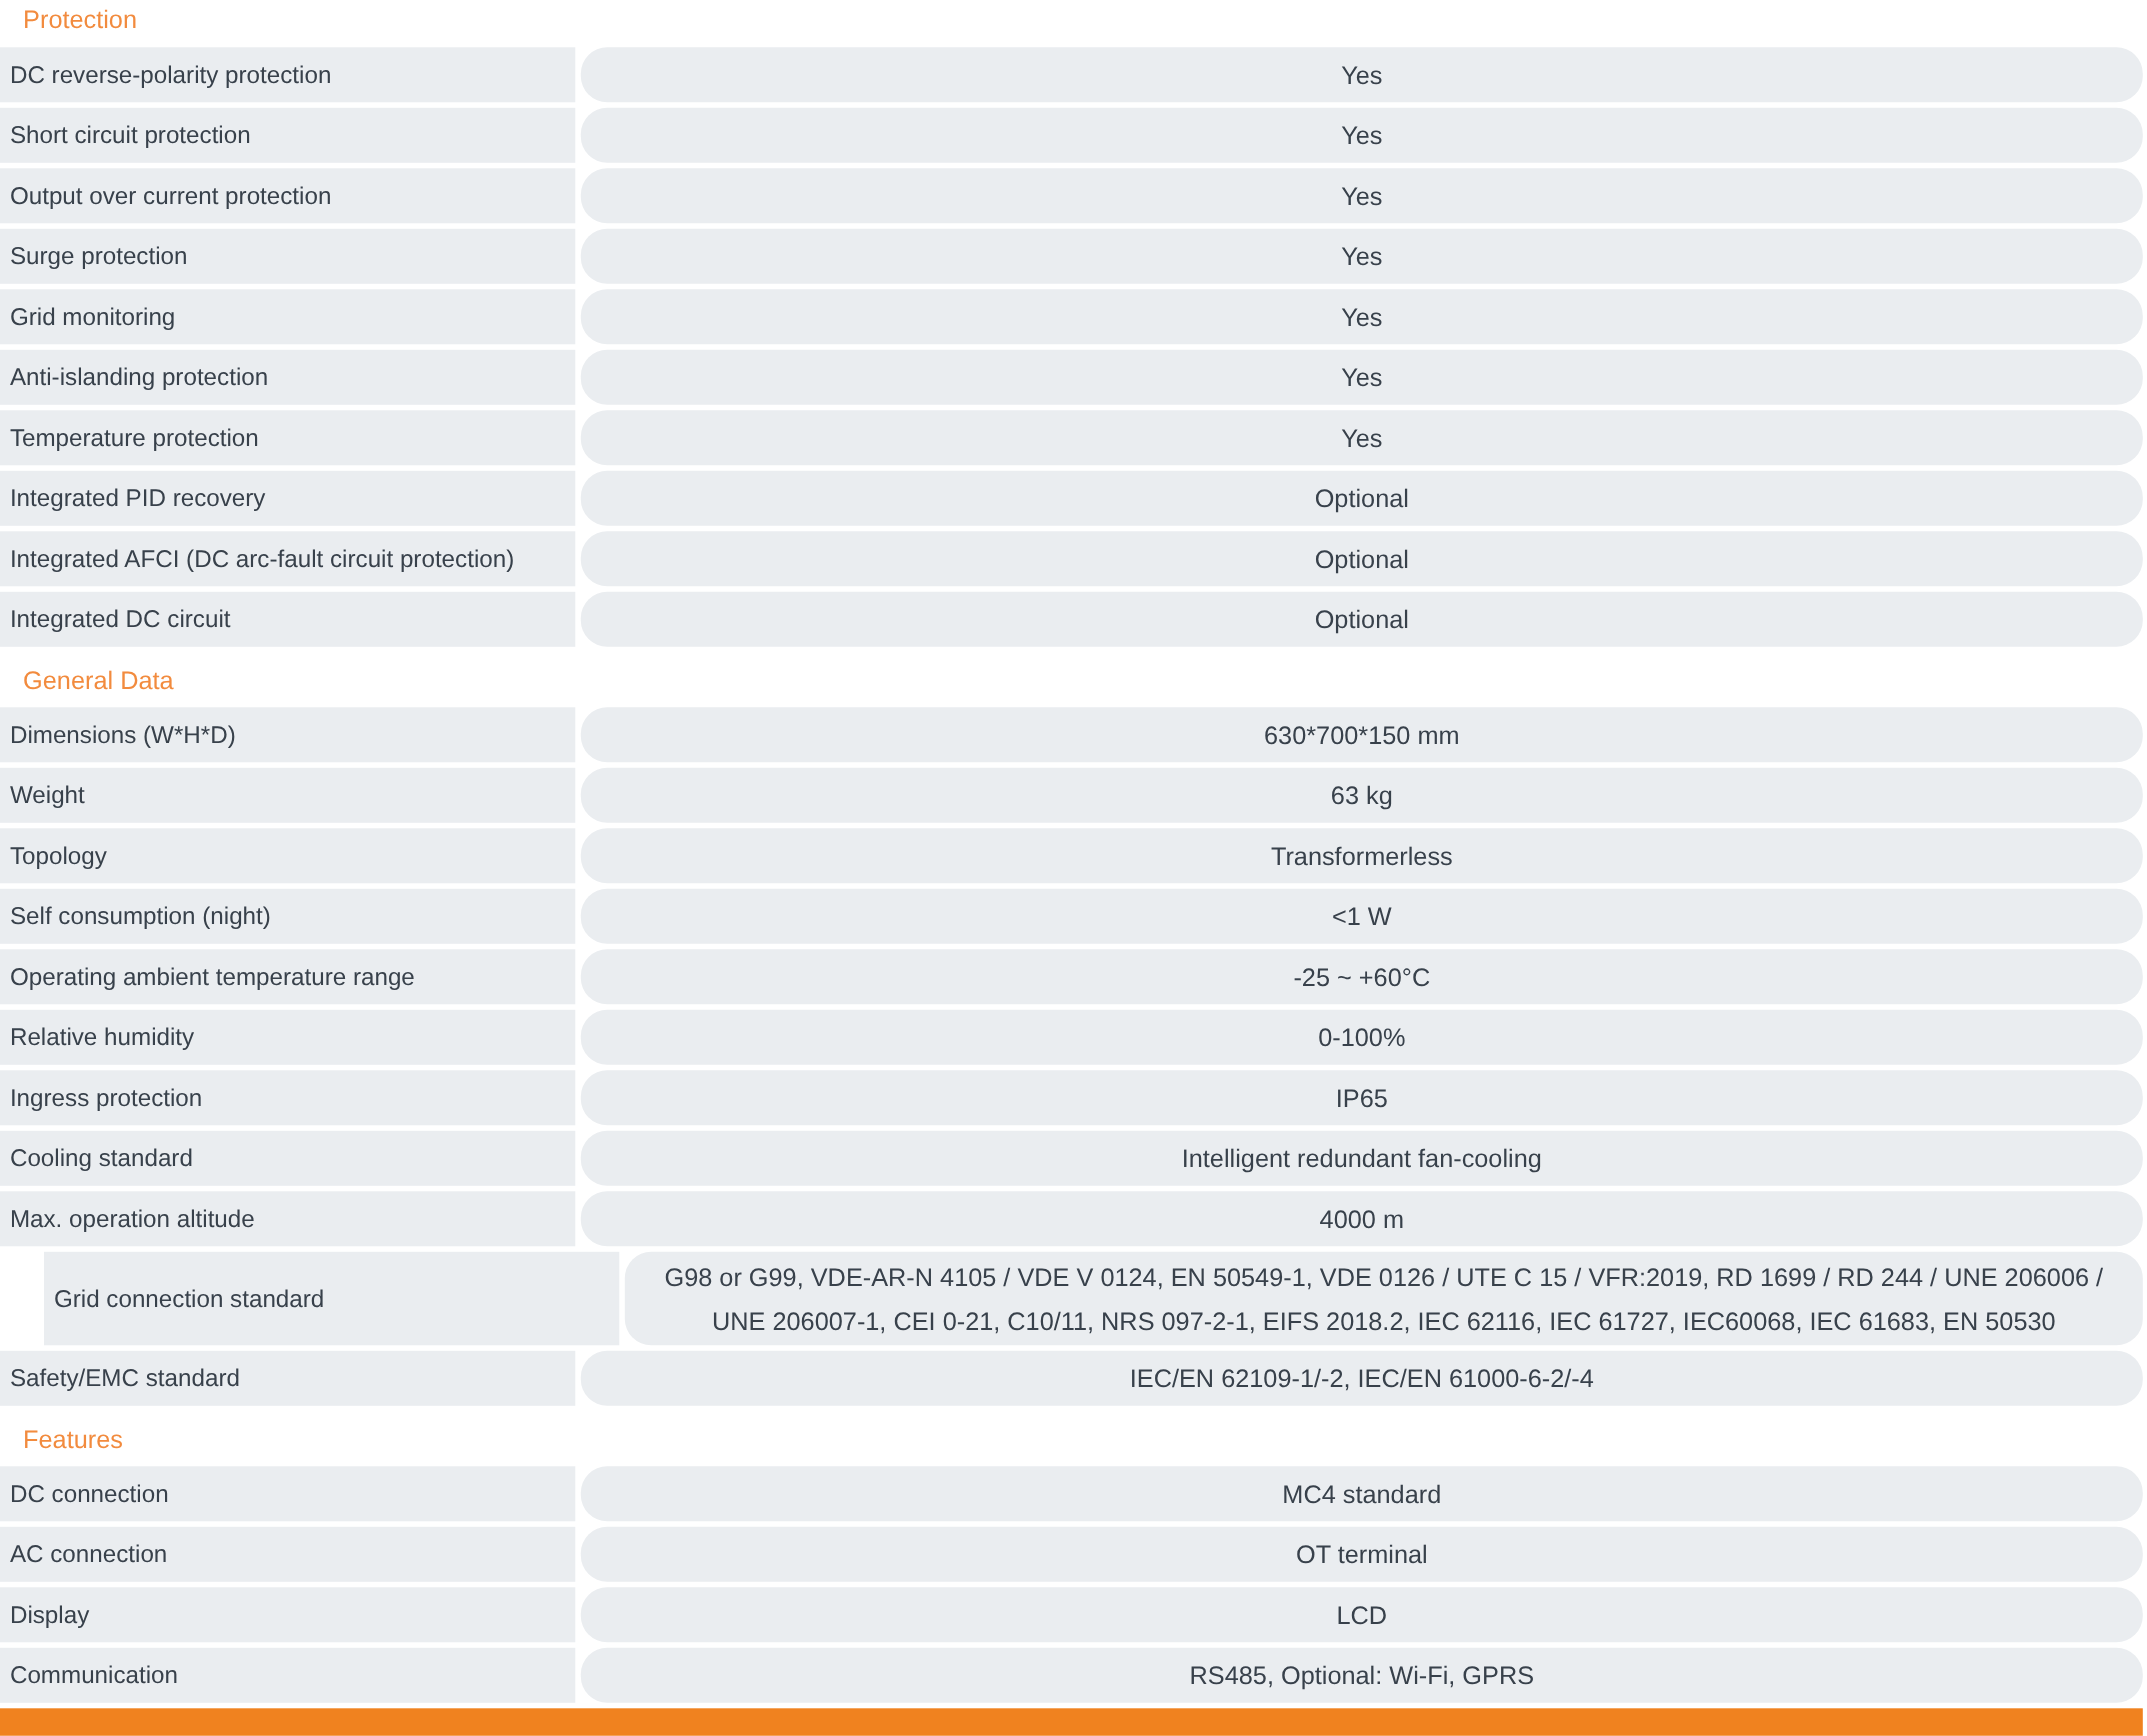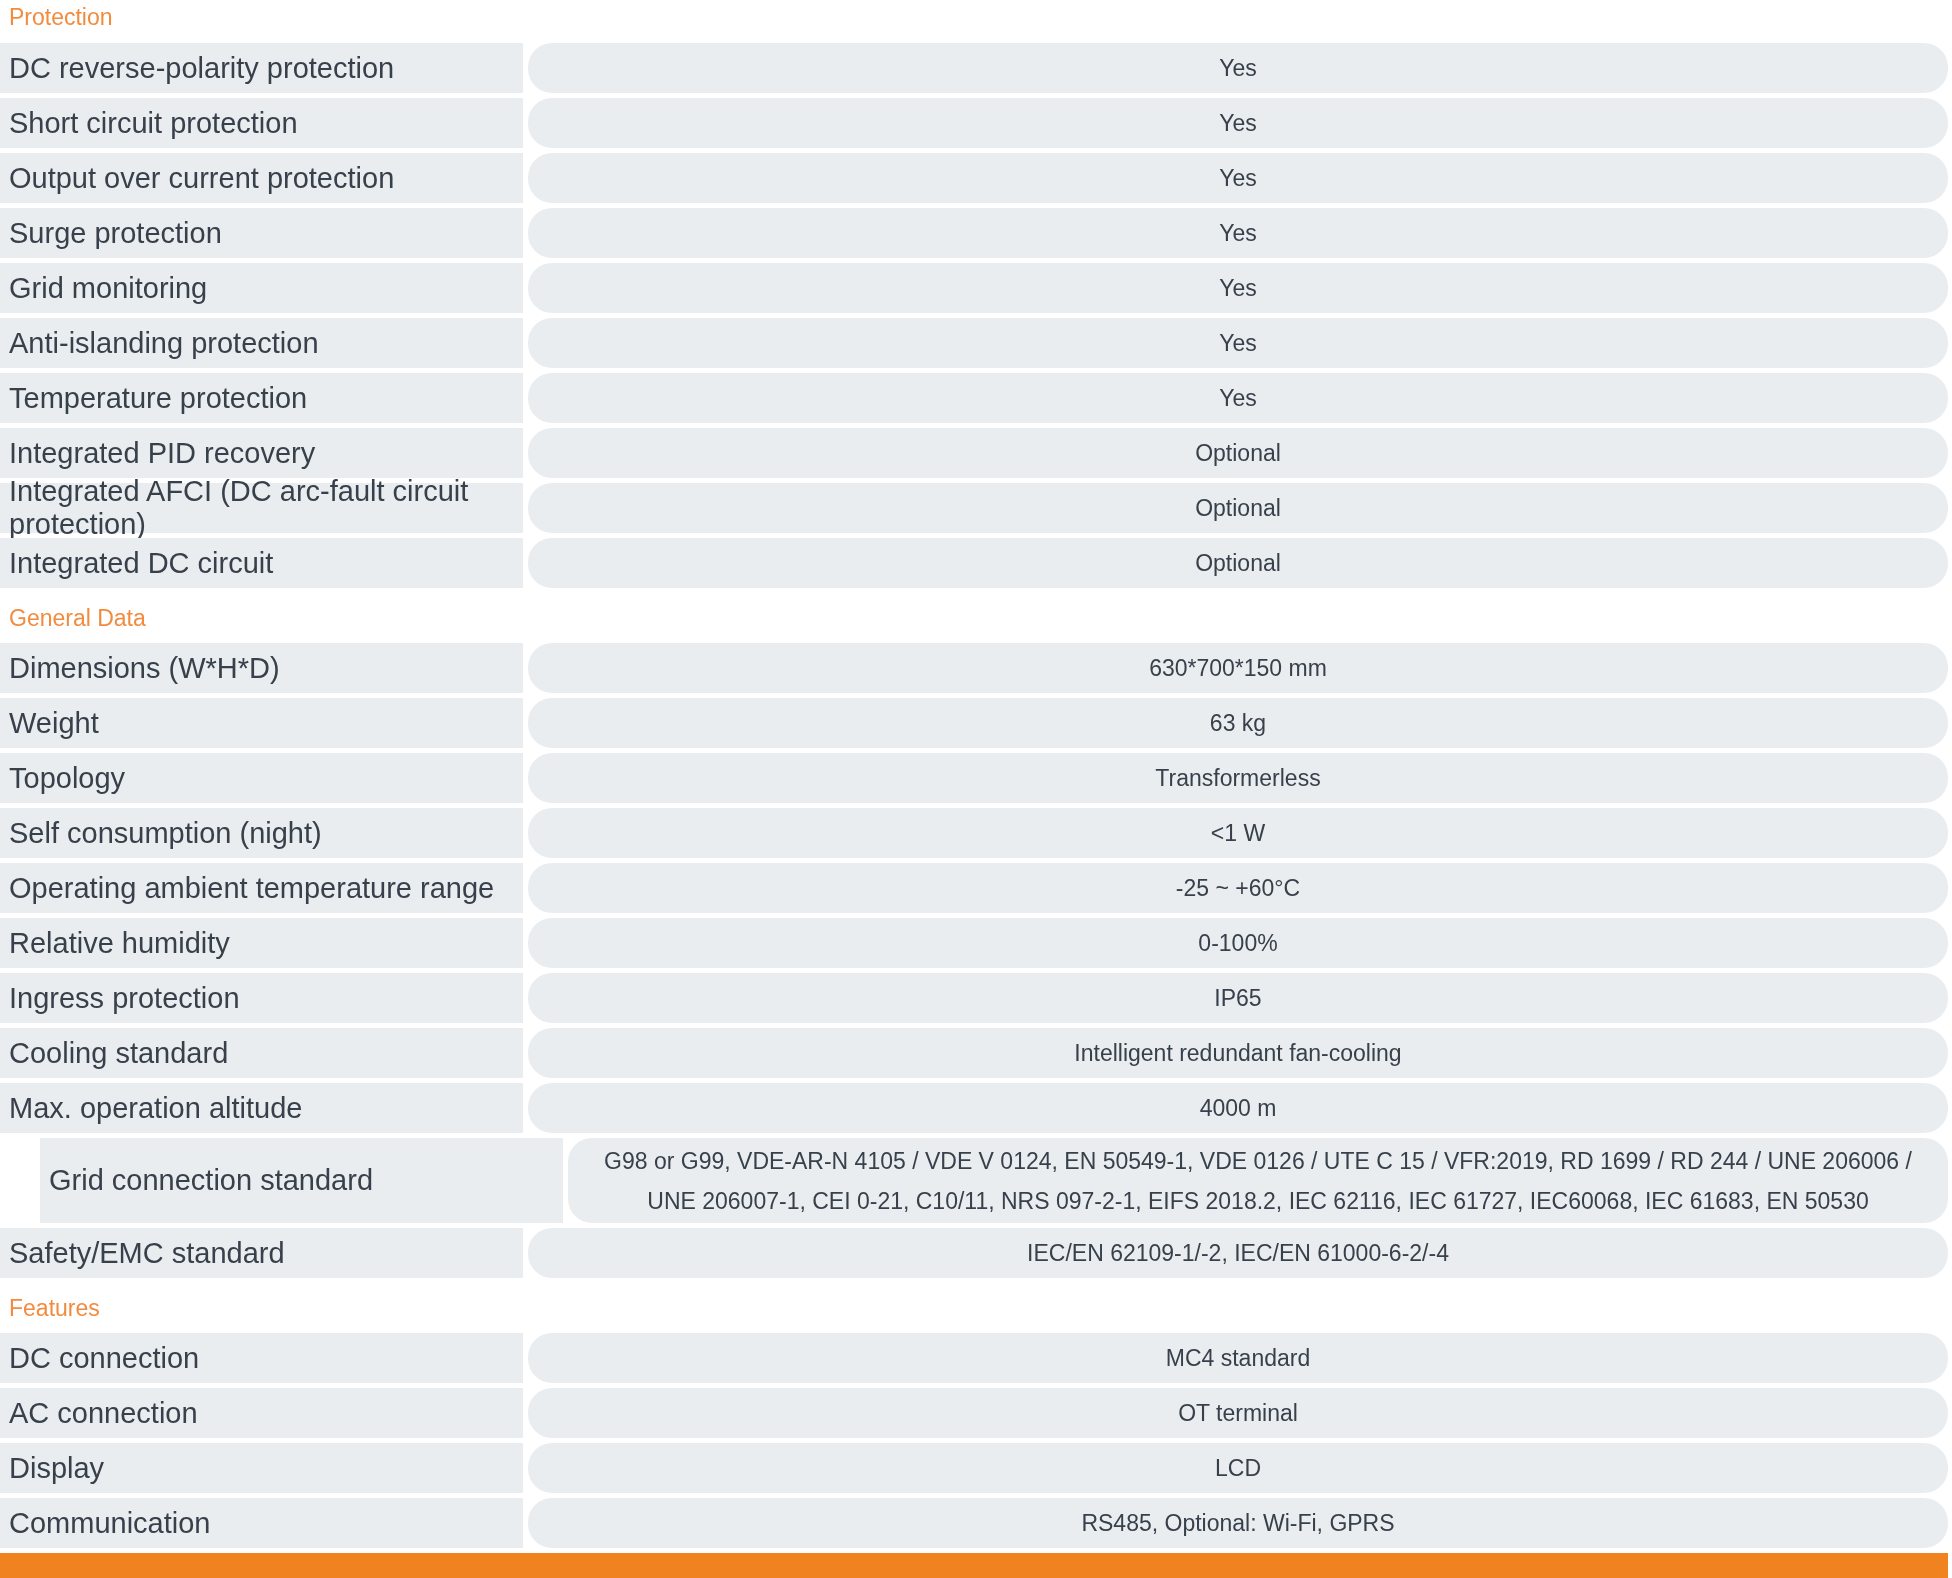--- a/index.html
+++ b/index.html
@@ -16,21 +16,21 @@
   }
   #sheet {
     width: 1952px;
     box-sizing: border-box;
     padding-right: 4px;
   }
   .section-header {
     height: 50px;
     display: flex;
     align-items: center;
-    padding-left: 9px;
+    padding-left: 21px;
     font-size: 23px;
     color: var(--header-color, #f28b3e);
   }
   .section-header.first {
     height: 43px;
     align-items: flex-start;
     padding-top: 4px;
     box-sizing: border-box;
   }
   .spec-row {
@@ -43,21 +43,21 @@
     padding-left: 40px;
   }
   .label-cell {
     flex: none;
     width: 523px;
     box-sizing: border-box;
     padding-left: 9px;
     display: flex;
     align-items: center;
     background: var(--row-bg, #eaedf0);
-    font-size: 29px;
+    font-size: 22px;
   }
   .value-cell {
     flex: 1;
     margin-left: 5px;
     display: flex;
     flex-direction: column;
     align-items: center;
     justify-content: center;
     text-align: center;
     background: var(--row-bg, #eaedf0);

